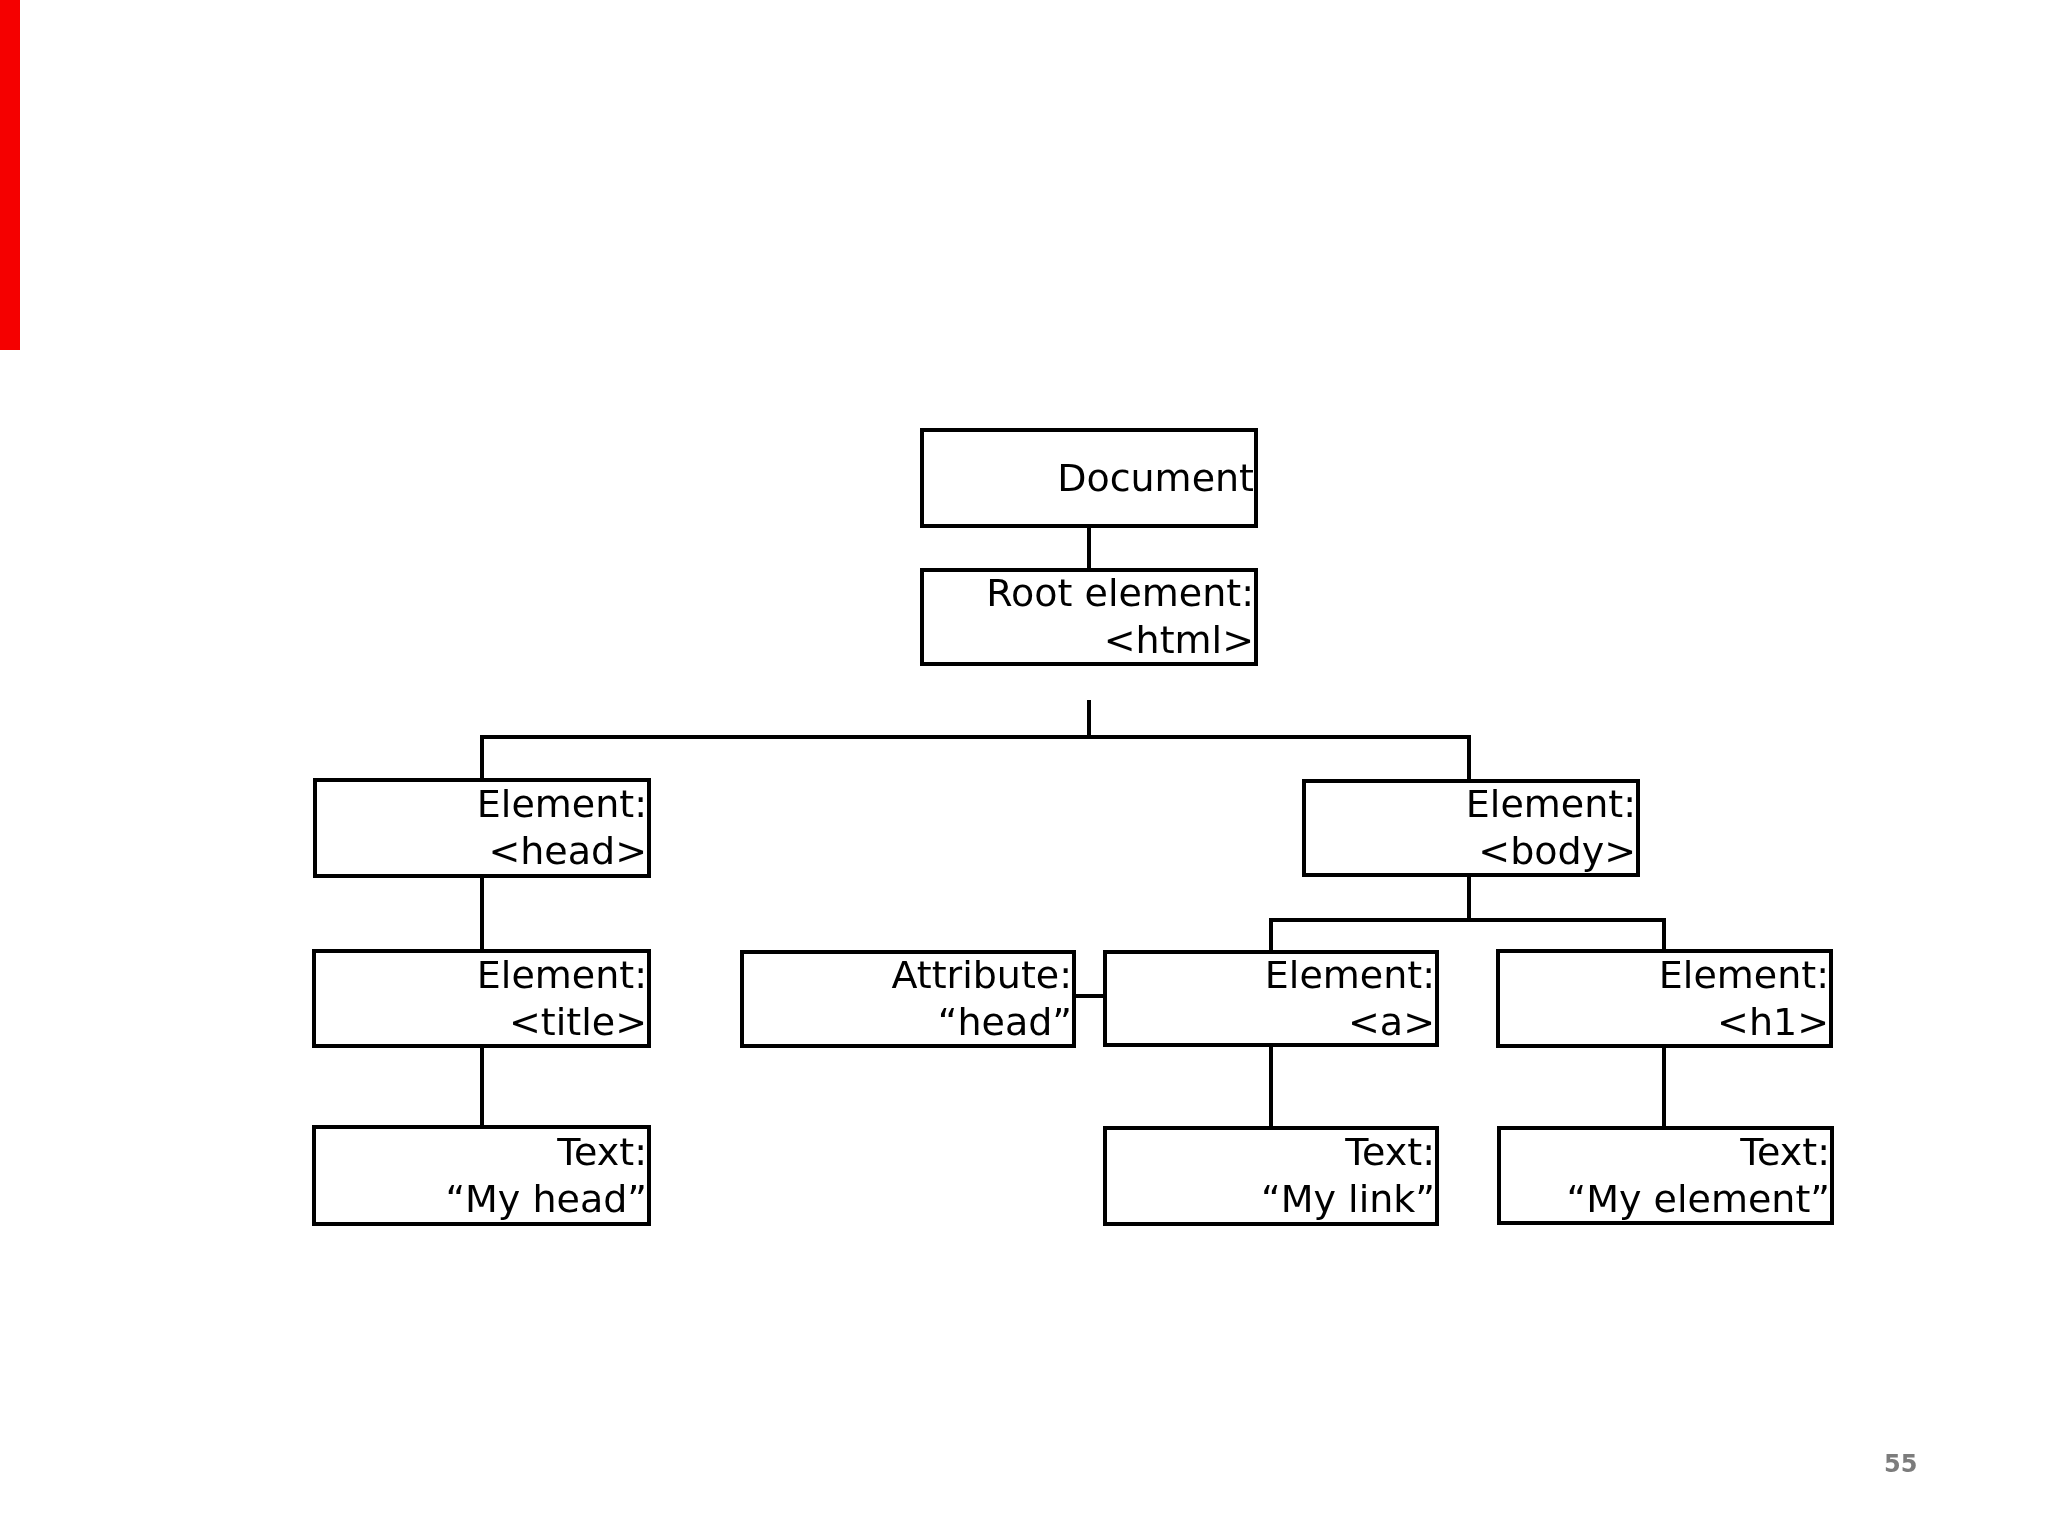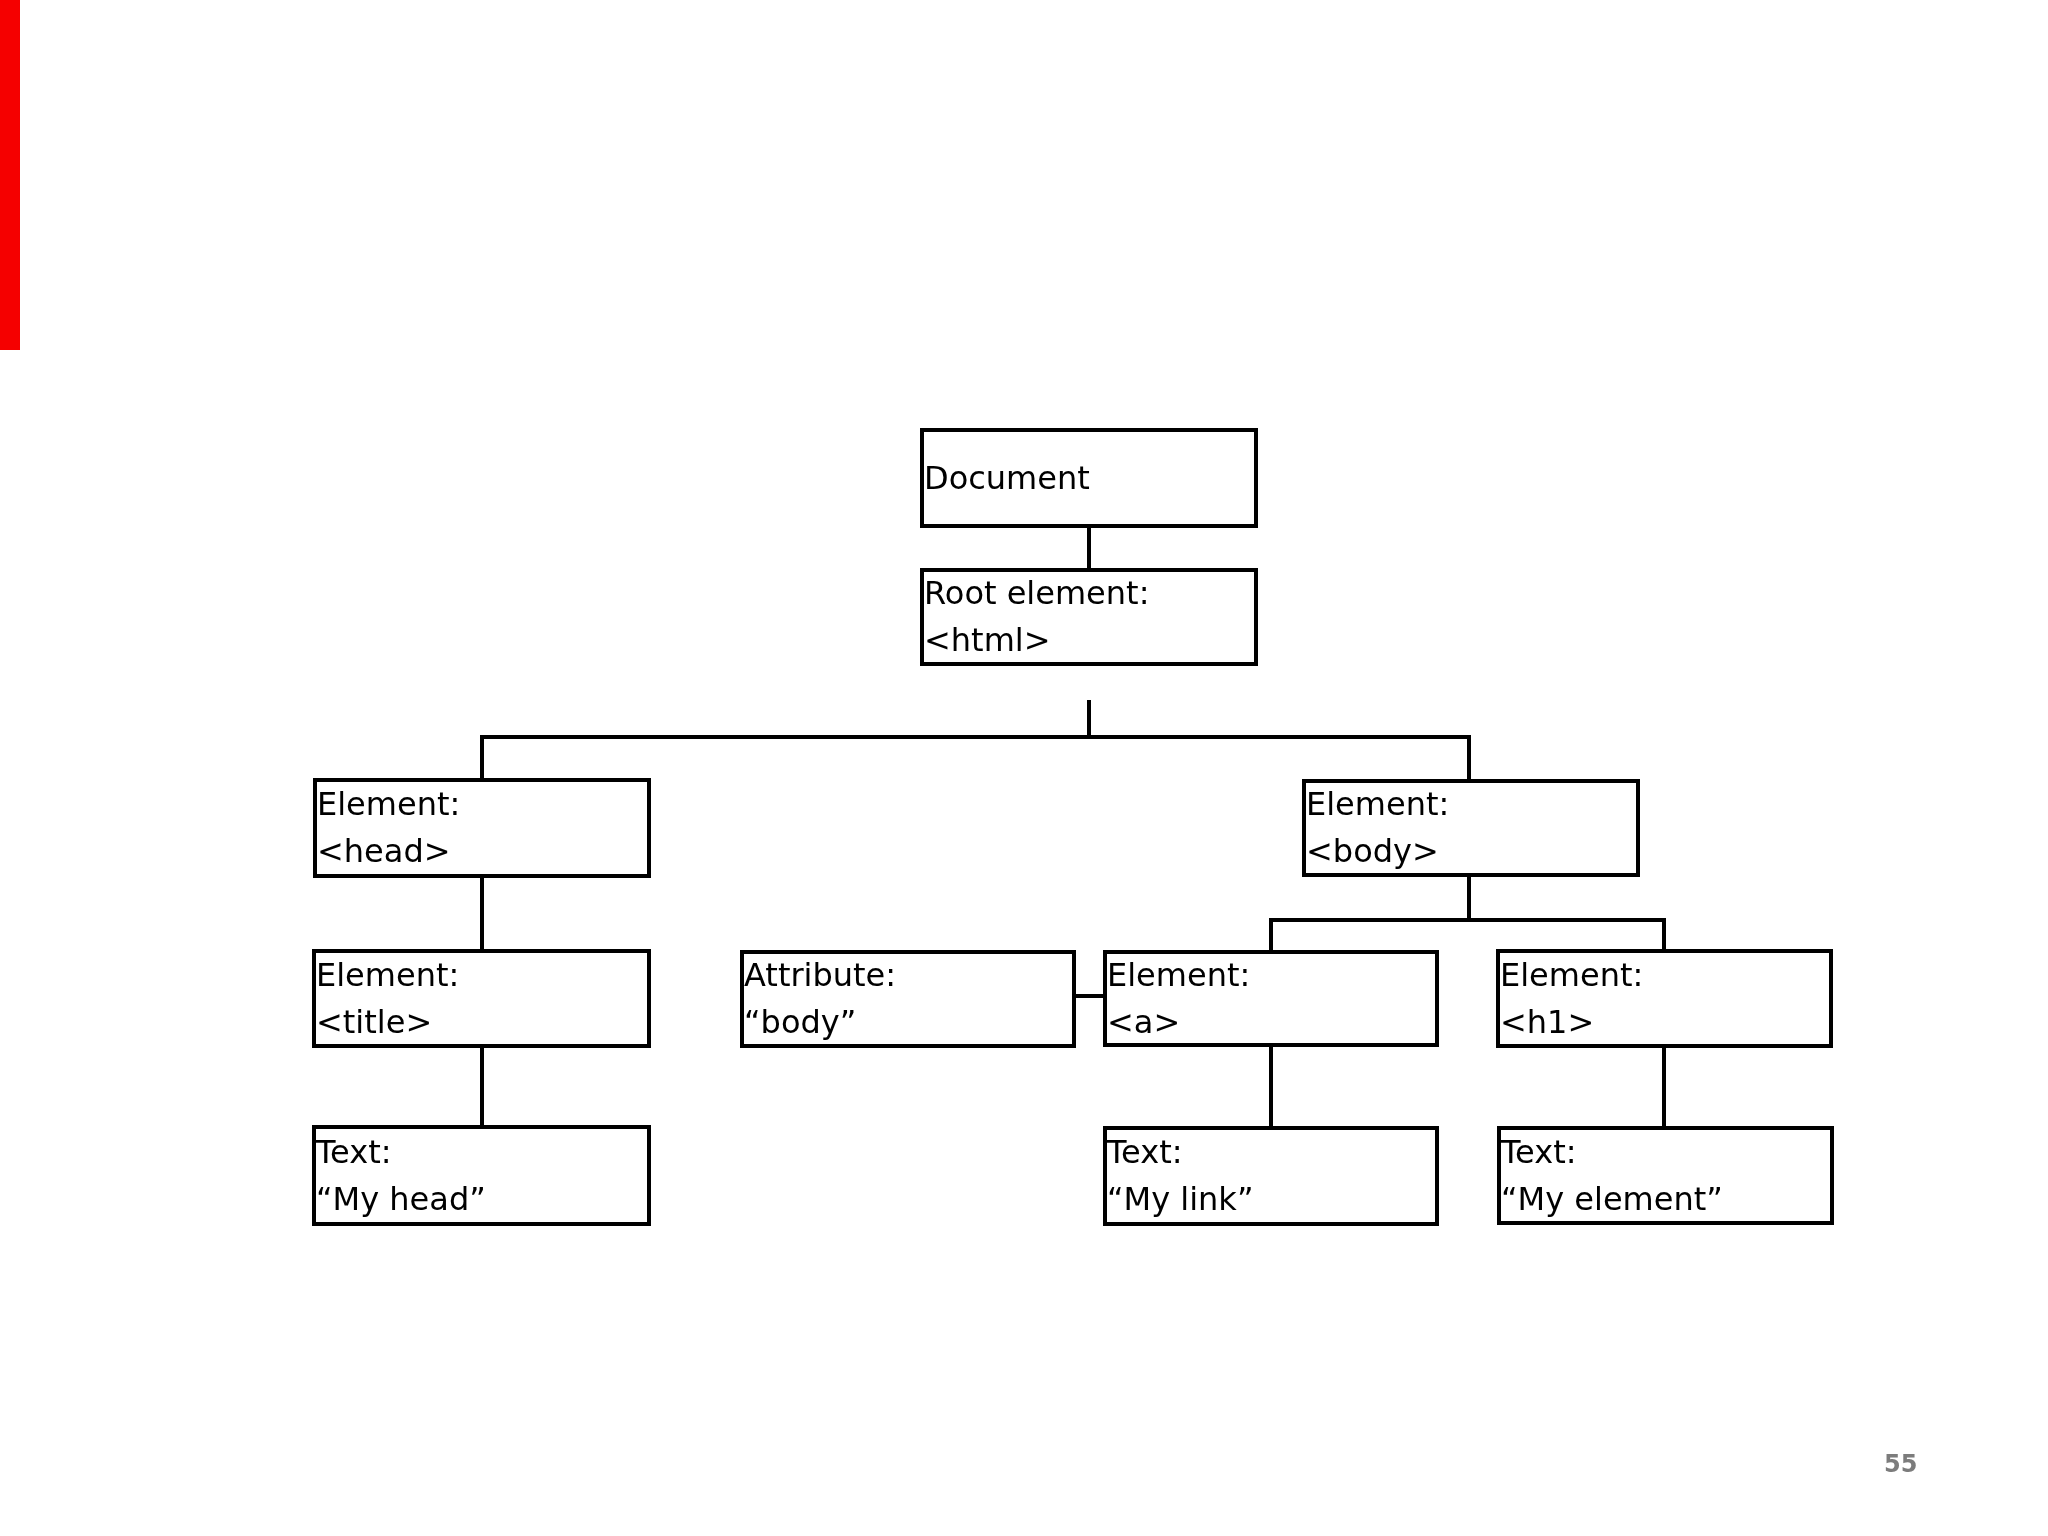--- a/index.html
+++ b/index.html
@@ -23,24 +23,24 @@
     height: 350px;
     background: #f50000;
   }
   .node {
     position: absolute;
     box-sizing: border-box;
     background: #ffffff;
     border: 4px solid #000000;
     display: flex;
     flex-direction: column;
-    align-items: flex-start;
+    align-items: flex-end;
     justify-content: center;
     text-align: center;
-    font-size: 32px;
+    font-size: 38px;
     line-height: 47px;
     color: #000000;
     z-index: 2;
   }
   .edge {
     position: absolute;
     background: #000000;
     z-index: 1;
   }
   .page-number {
@@ -94,21 +94,21 @@
     <span>&lt;body&gt;</span>
   </div>
 
   <div class="node" style="left:312px; top:949px; width:339px; height:99px;">
     <span>Element:</span>
     <span>&lt;title&gt;</span>
   </div>
 
   <div class="node" style="left:708px; top:950px; width:336px; height:98px;margin-left:32px;">
     <span>Attribute:</span>
-    <span>“body”</span>
+    <span>“head”</span>
   </div>
 
   <div class="node" style="left:1103px; top:950px; width:336px; height:97px;">
     <span>Element:</span>
     <span>&lt;a&gt;</span>
   </div>
 
   <div class="node" style="left:1496px; top:949px; width:337px; height:99px;">
     <span>Element:</span>
     <span>&lt;h1&gt;</span>

